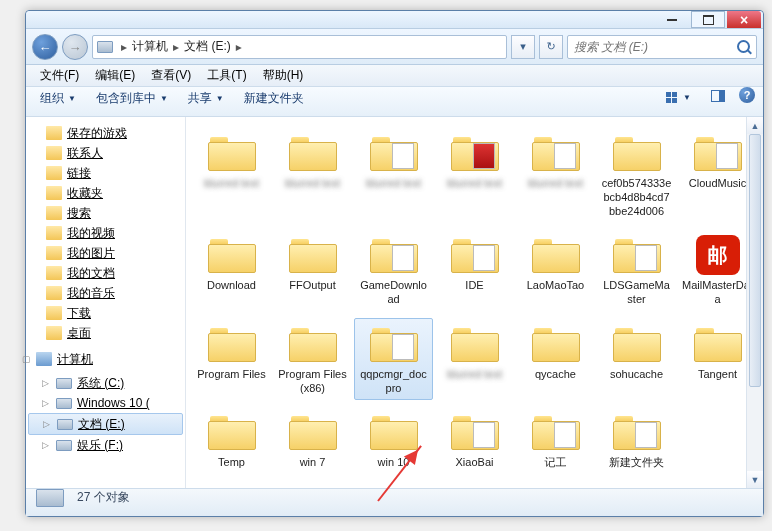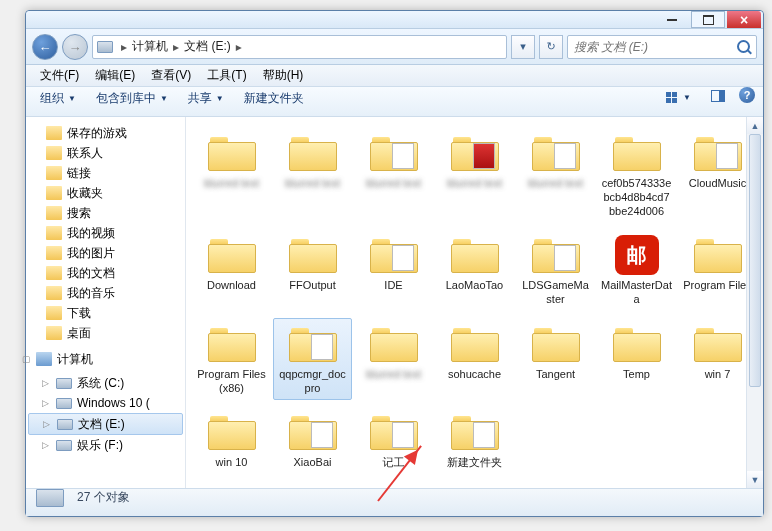--- a/index.html
+++ b/index.html
@@ -51,21 +51,21 @@
     .toolbar .sp{flex:1;}
     .tri{font-size:8px;color:#1a3c6e;}
     .tbicon{width:16px;height:14px;display:flex;align-items:center;justify-content:center;}
     .vwgrid{display:grid;grid-template-columns:repeat(2,5px);grid-template-rows:repeat(2,5px);gap:1px;}
     .vwgrid b{background:#3a6fb0;}
     .help{width:16px;height:16px;border-radius:50%;background:radial-gradient(circle at 30% 30%,#6ea0dc,#2f5f9e);color:#fff;display:flex;align-items:center;justify-content:center;font-weight:bold;font-size:11px;}
 
     .body{flex:1;display:flex;background:#fff;min-height:0;}
 
     .tree{width:160px;border-right:1px solid #e0e7ef;padding:6px 2px;overflow:hidden;}
-    .tnode{display:flex;align-items:center;height:20px;padding-left:18px;gap:5px;cursor:default;white-space:nowrap;}
+    .tnode{display:flex;align-items:center;height:20px;padding-left:18px;gap:5px;cursor:default;white-space:nowrap;text-decoration:underline;}
     .tnode.sel{background:linear-gradient(180deg,#e8f1fb,#cfe3f7);border:1px solid #a5c7ec;border-radius:2px;height:22px;}
     .tnode .exp{position:absolute;margin-left:-14px;color:#888;font-size:9px;}
     .tic{width:16px;height:14px;background:linear-gradient(180deg,#ffe9a8,#f3c657);border-radius:1px;flex-shrink:0;}
     .tic.drv{background:linear-gradient(180deg,#d9e2ec,#a9bcd0);border:1px solid #7d9cc0;height:11px;}
     .tic.comp{background:linear-gradient(180deg,#b9d5ef,#6b9bd0);}
     .tgrp{margin-bottom:4px;}
     .tgrp.hdr{margin-top:6px;}
     .tgrp.hdr .tnode{padding-left:8px;font-weight:normal;}
 
     .content{flex:1;position:relative;overflow:hidden;}
@@ -306,20 +306,28 @@
               <div class="fold"></div>
             </div>
             <div class="lbl">FFOutput</div>
           </div>
           <div class="item">
             <div class="ith">
               <div class="fold">
                 <div class="overlay"></div>
               </div>
             </div>
+            <div class="lbl">GameDownload</div>
+          </div>
+          <div class="item">
+            <div class="ith">
+              <div class="fold">
+                <div class="overlay"></div>
+              </div>
+            </div>
             <div class="lbl">IDE</div>
           </div>
           <div class="item">
             <div class="ith">
               <div class="fold"></div>
             </div>
             <div class="lbl">LaoMaoTao</div>
           </div>
           <div class="item">
             <div class="ith">
@@ -353,20 +361,26 @@
                 <div class="overlay"></div>
               </div>
             </div>
             <div class="lbl">qqpcmgr_docpro</div>
           </div>
           <div class="item">
             <div class="ith">
               <div class="fold"></div>
             </div>
             <div class="lbl blur">blurred text</div>
+          </div>
+          <div class="item">
+            <div class="ith">
+              <div class="fold"></div>
+            </div>
+            <div class="lbl">qycache</div>
           </div>
           <div class="item">
             <div class="ith">
               <div class="fold"></div>
             </div>
             <div class="lbl">sohucache</div>
           </div>
           <div class="item">
             <div class="ith">
               <div class="fold"></div>

